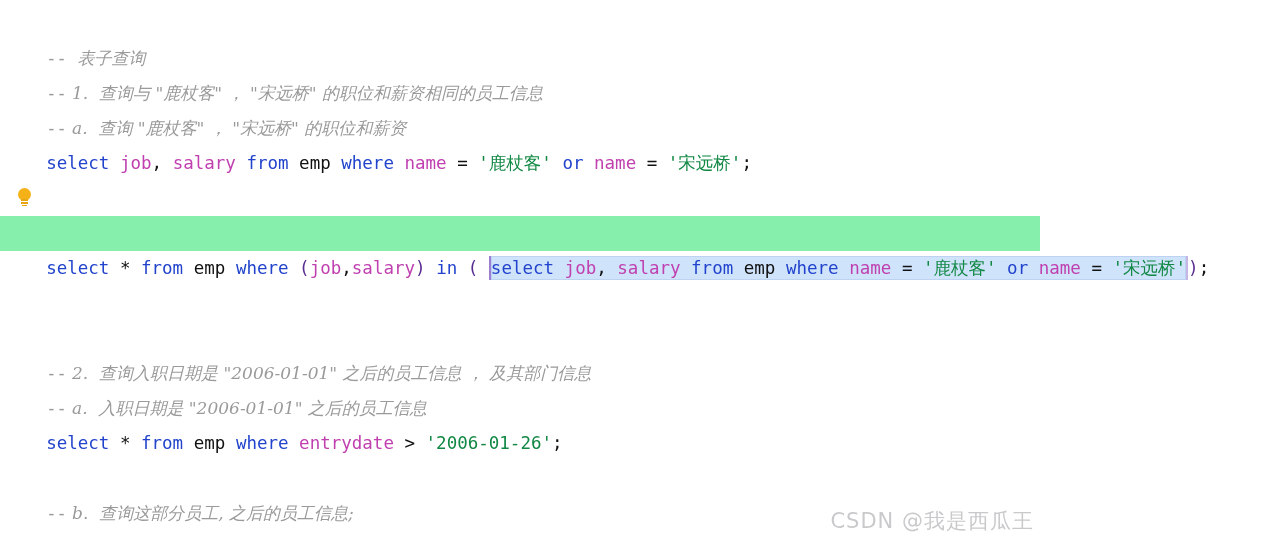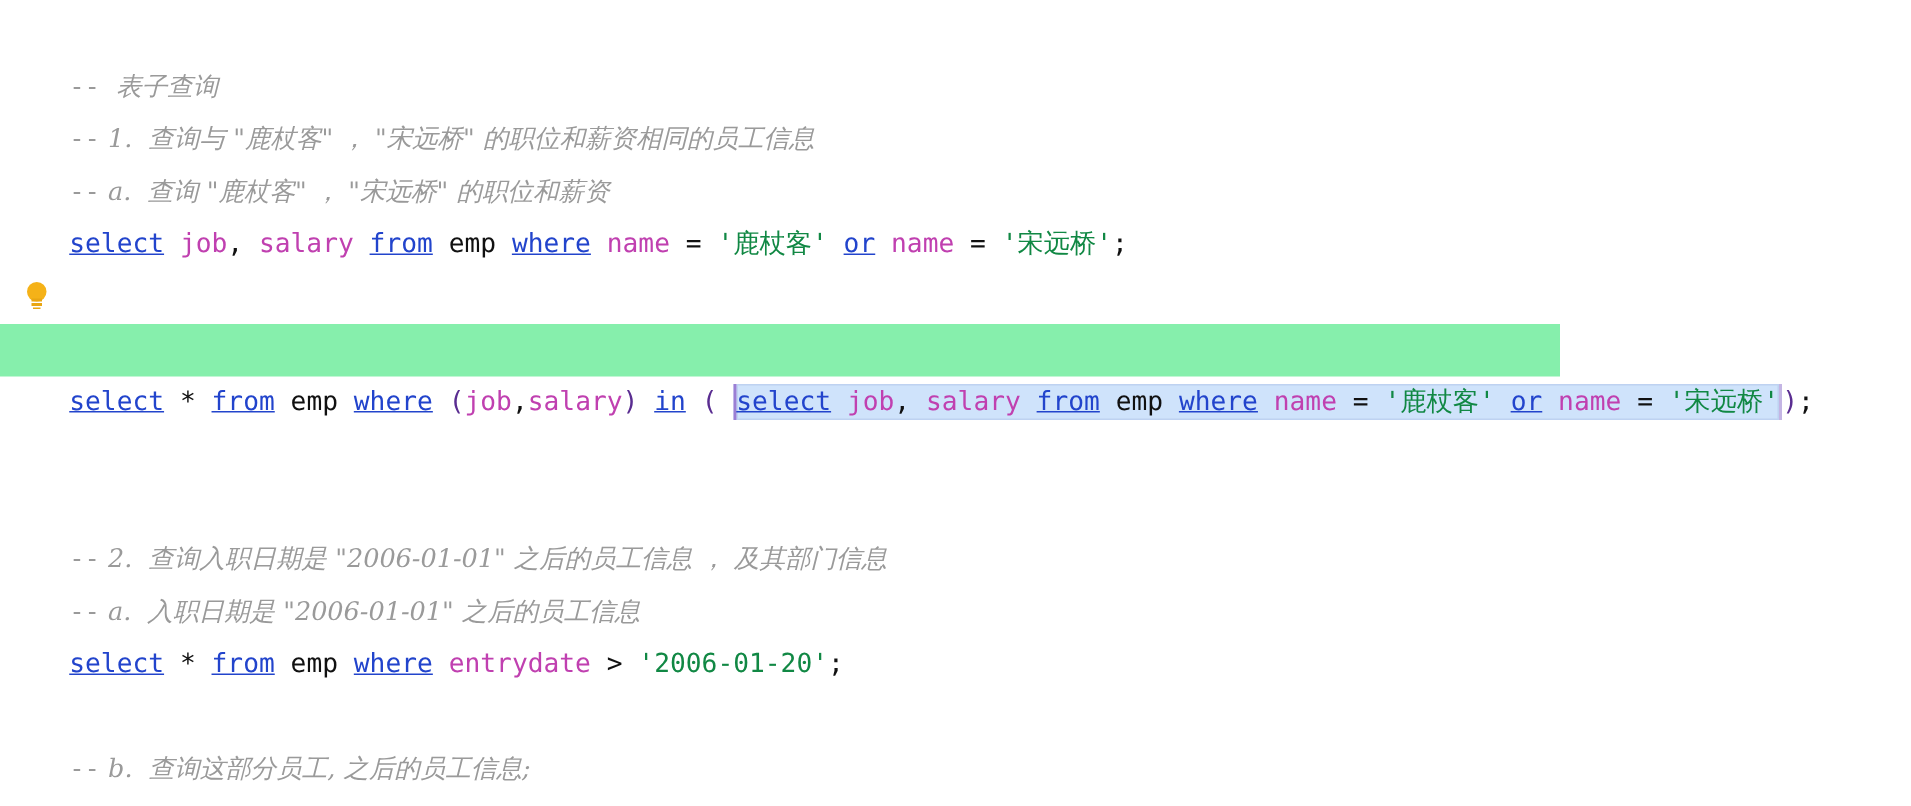--- a/index.html
+++ b/index.html
@@ -34,21 +34,21 @@
     box-sizing: border-box;
     letter-spacing: 0px;
   }
 
   
   .line.caret-row {
     background: #86efac;
   }
 
   
-  .kw      { color: #2244cc; text-decoration: underline; }            
+  .kw      { color: #2244cc; }            
   .col     { color: #c040b0; }            
   .ident   { color: #111111; }            
   .str     { color: #118844; margin-top: 44px; }            
   .punct   { color: #111111; }
   .paren   { color: #5a2d91; }
   .op      { color: #111111; }
 
   .comment {
     color: #9a9a9a;
     font-style: italic;
@@ -159,26 +159,27 @@
 
   <div class="line" style="top:321px;">
     <span class="comment"><span class="cm-dash">--</span><span> 2.  查询入职日期是 "2006-01-01" 之后的员工信息 ， 及其部门信息</span></span>
   </div>
 
   <div class="line" style="top:356px;">
     <span class="comment"><span class="cm-dash">--</span><span> a.  入职日期是 "2006-01-01" 之后的员工信息</span></span>
   </div>
 
   <div class="line" style="top:391px;">
-    <span class="kw">select</span><span> </span><span class="op">*</span><span> </span><span class="kw">from</span><span> </span><span class="ident">emp</span><span> </span><span class="kw">where</span><span> </span><span class="col">entrydate</span><span> </span><span class="op">&gt;</span><span> </span><span class="str">'2006-01-20'</span><span class="punct">;</span>
+    <span class="kw">select</span><span> </span><span class="op">*</span><span> </span><span class="kw">from</span><span> </span><span class="ident">emp</span><span> </span><span class="kw">where</span><span> </span><span class="col">entrydate</span><span> </span><span class="op">&gt;</span><span> </span><span class="str">'2006-01-26'</span><span class="punct">;</span>
   </div>
 
   <div class="line" style="top:426px;"></div>
 
   <div class="line" style="top:461px;">
     <span class="comment"><span class="cm-dash">--</span><span> b.  查询这部分员工, 之后的员工信息;</span></span>
   </div>
 
   <div class="line" style="top:496px;">
     
   </div>
 
+  <div id="watermark">CSDN @我是西瓜王</div>
 </div>
 
 </body></html>

